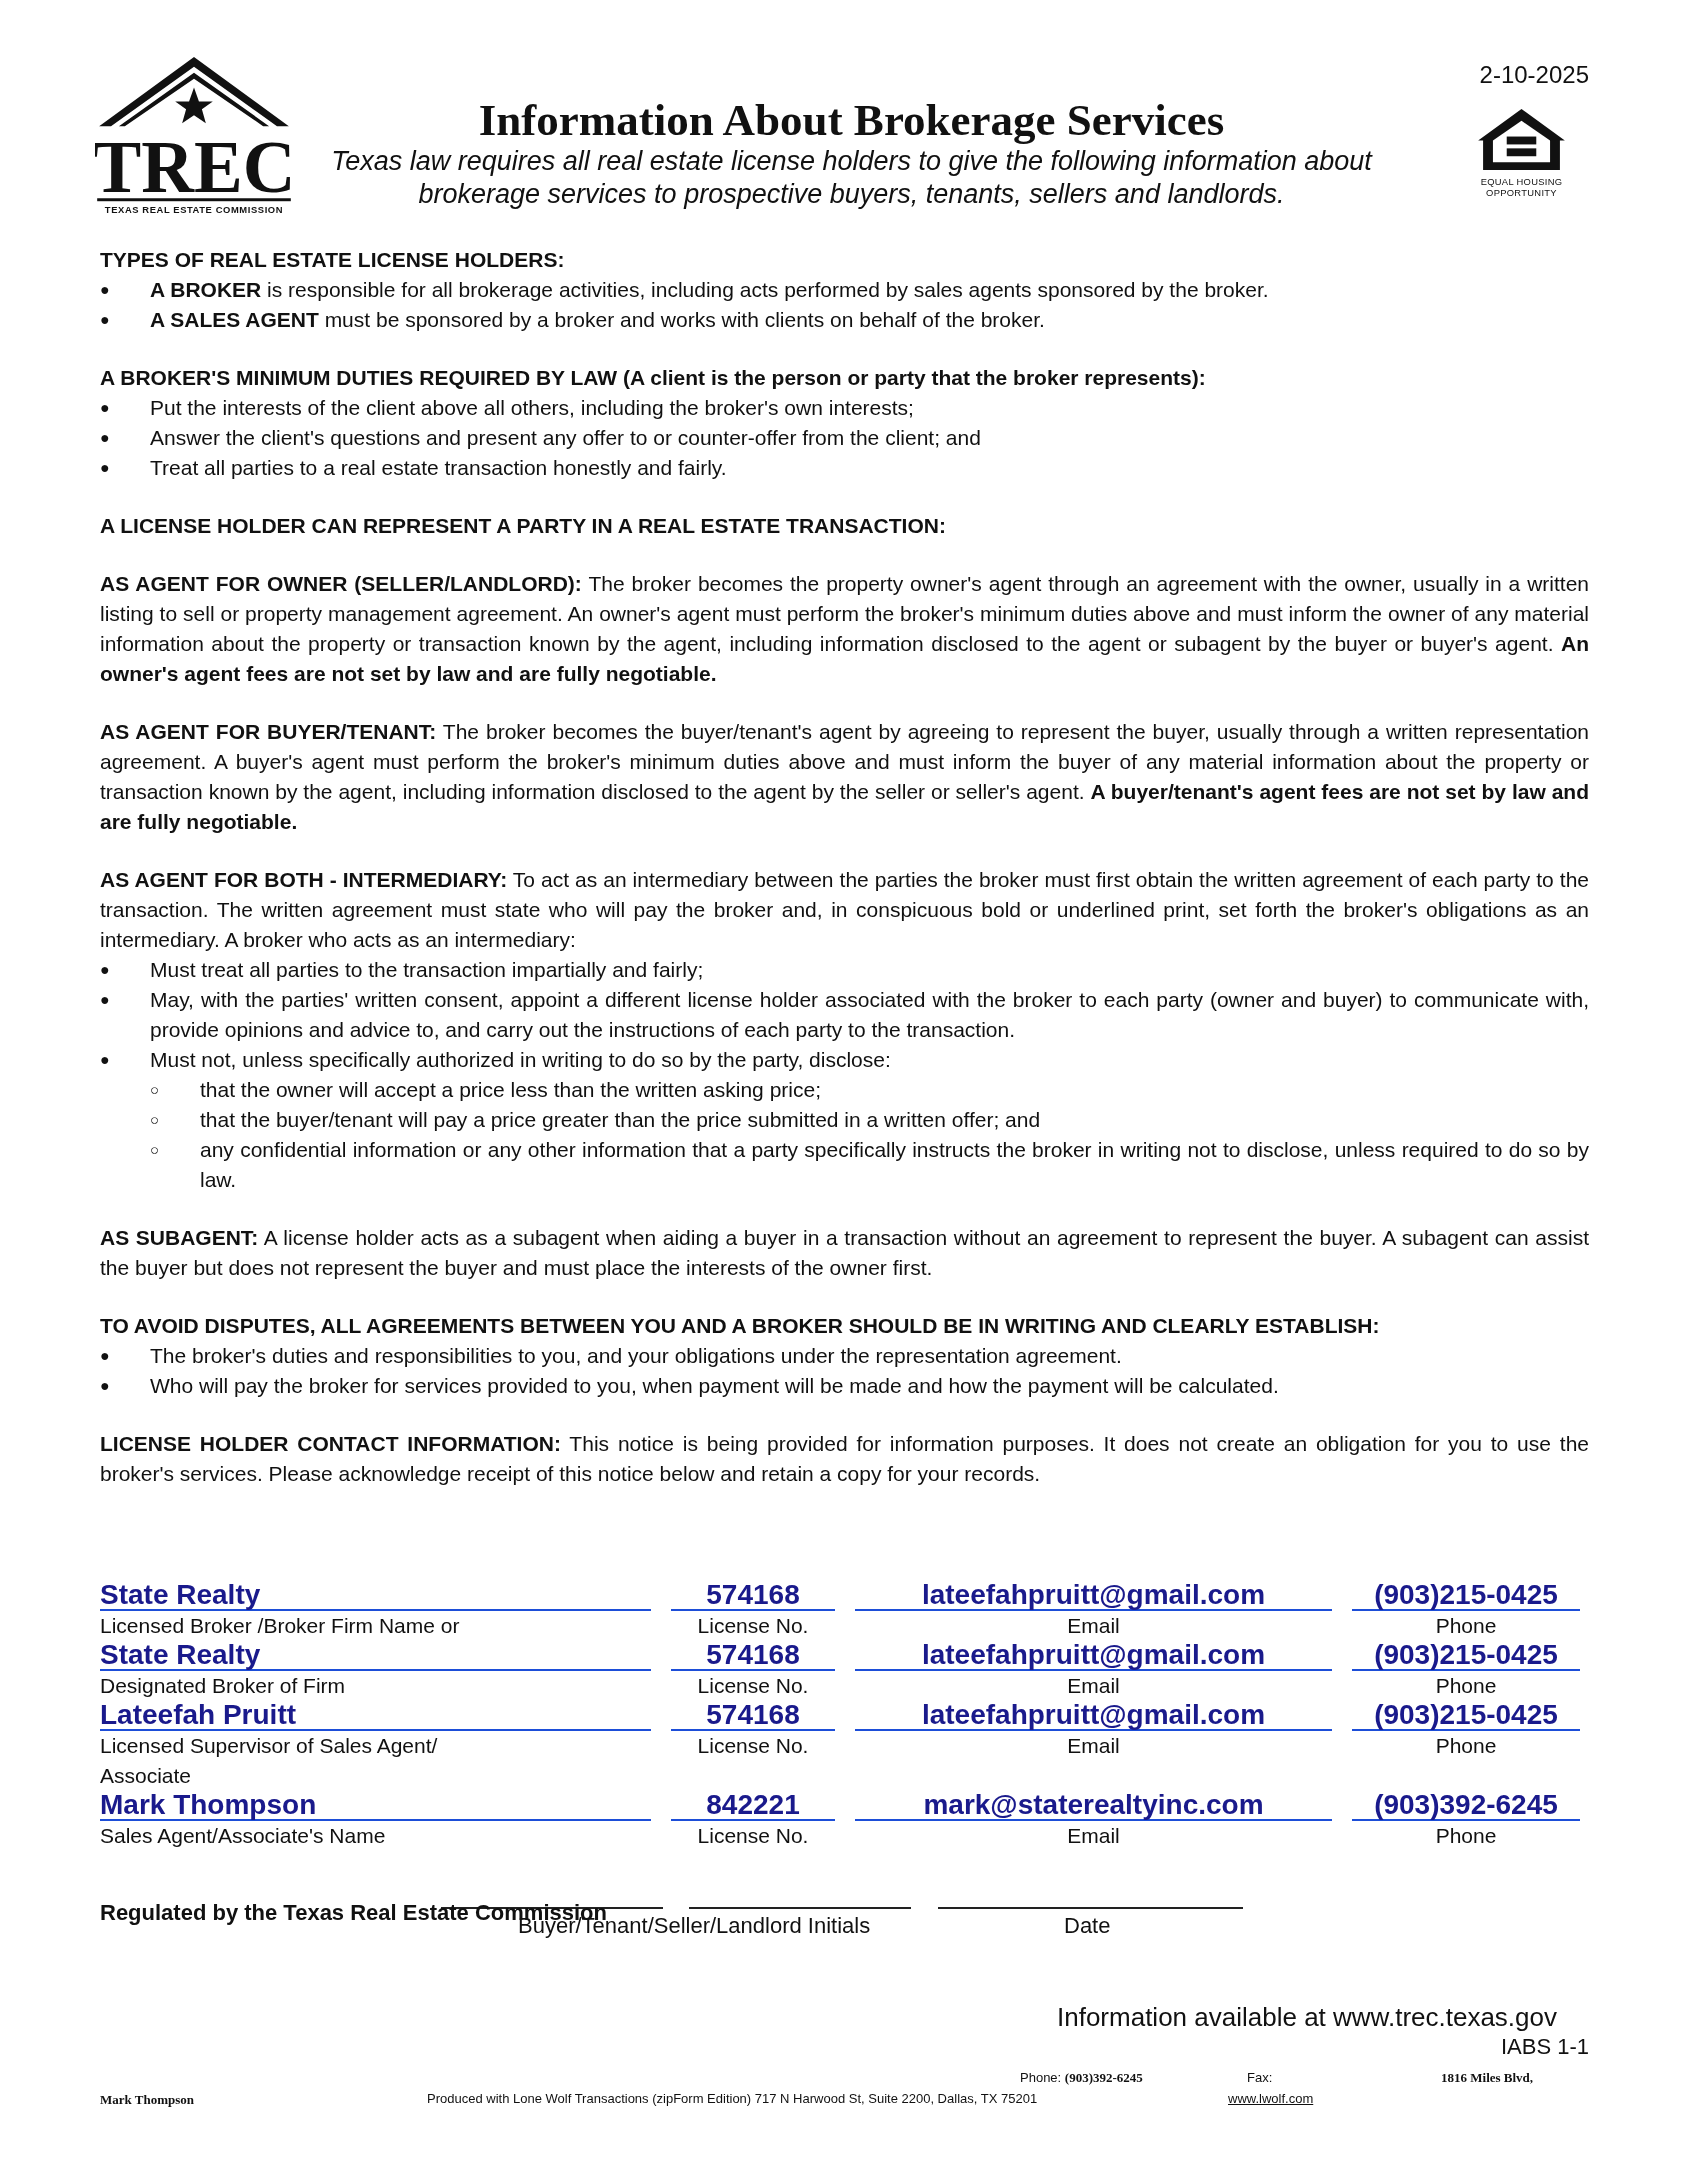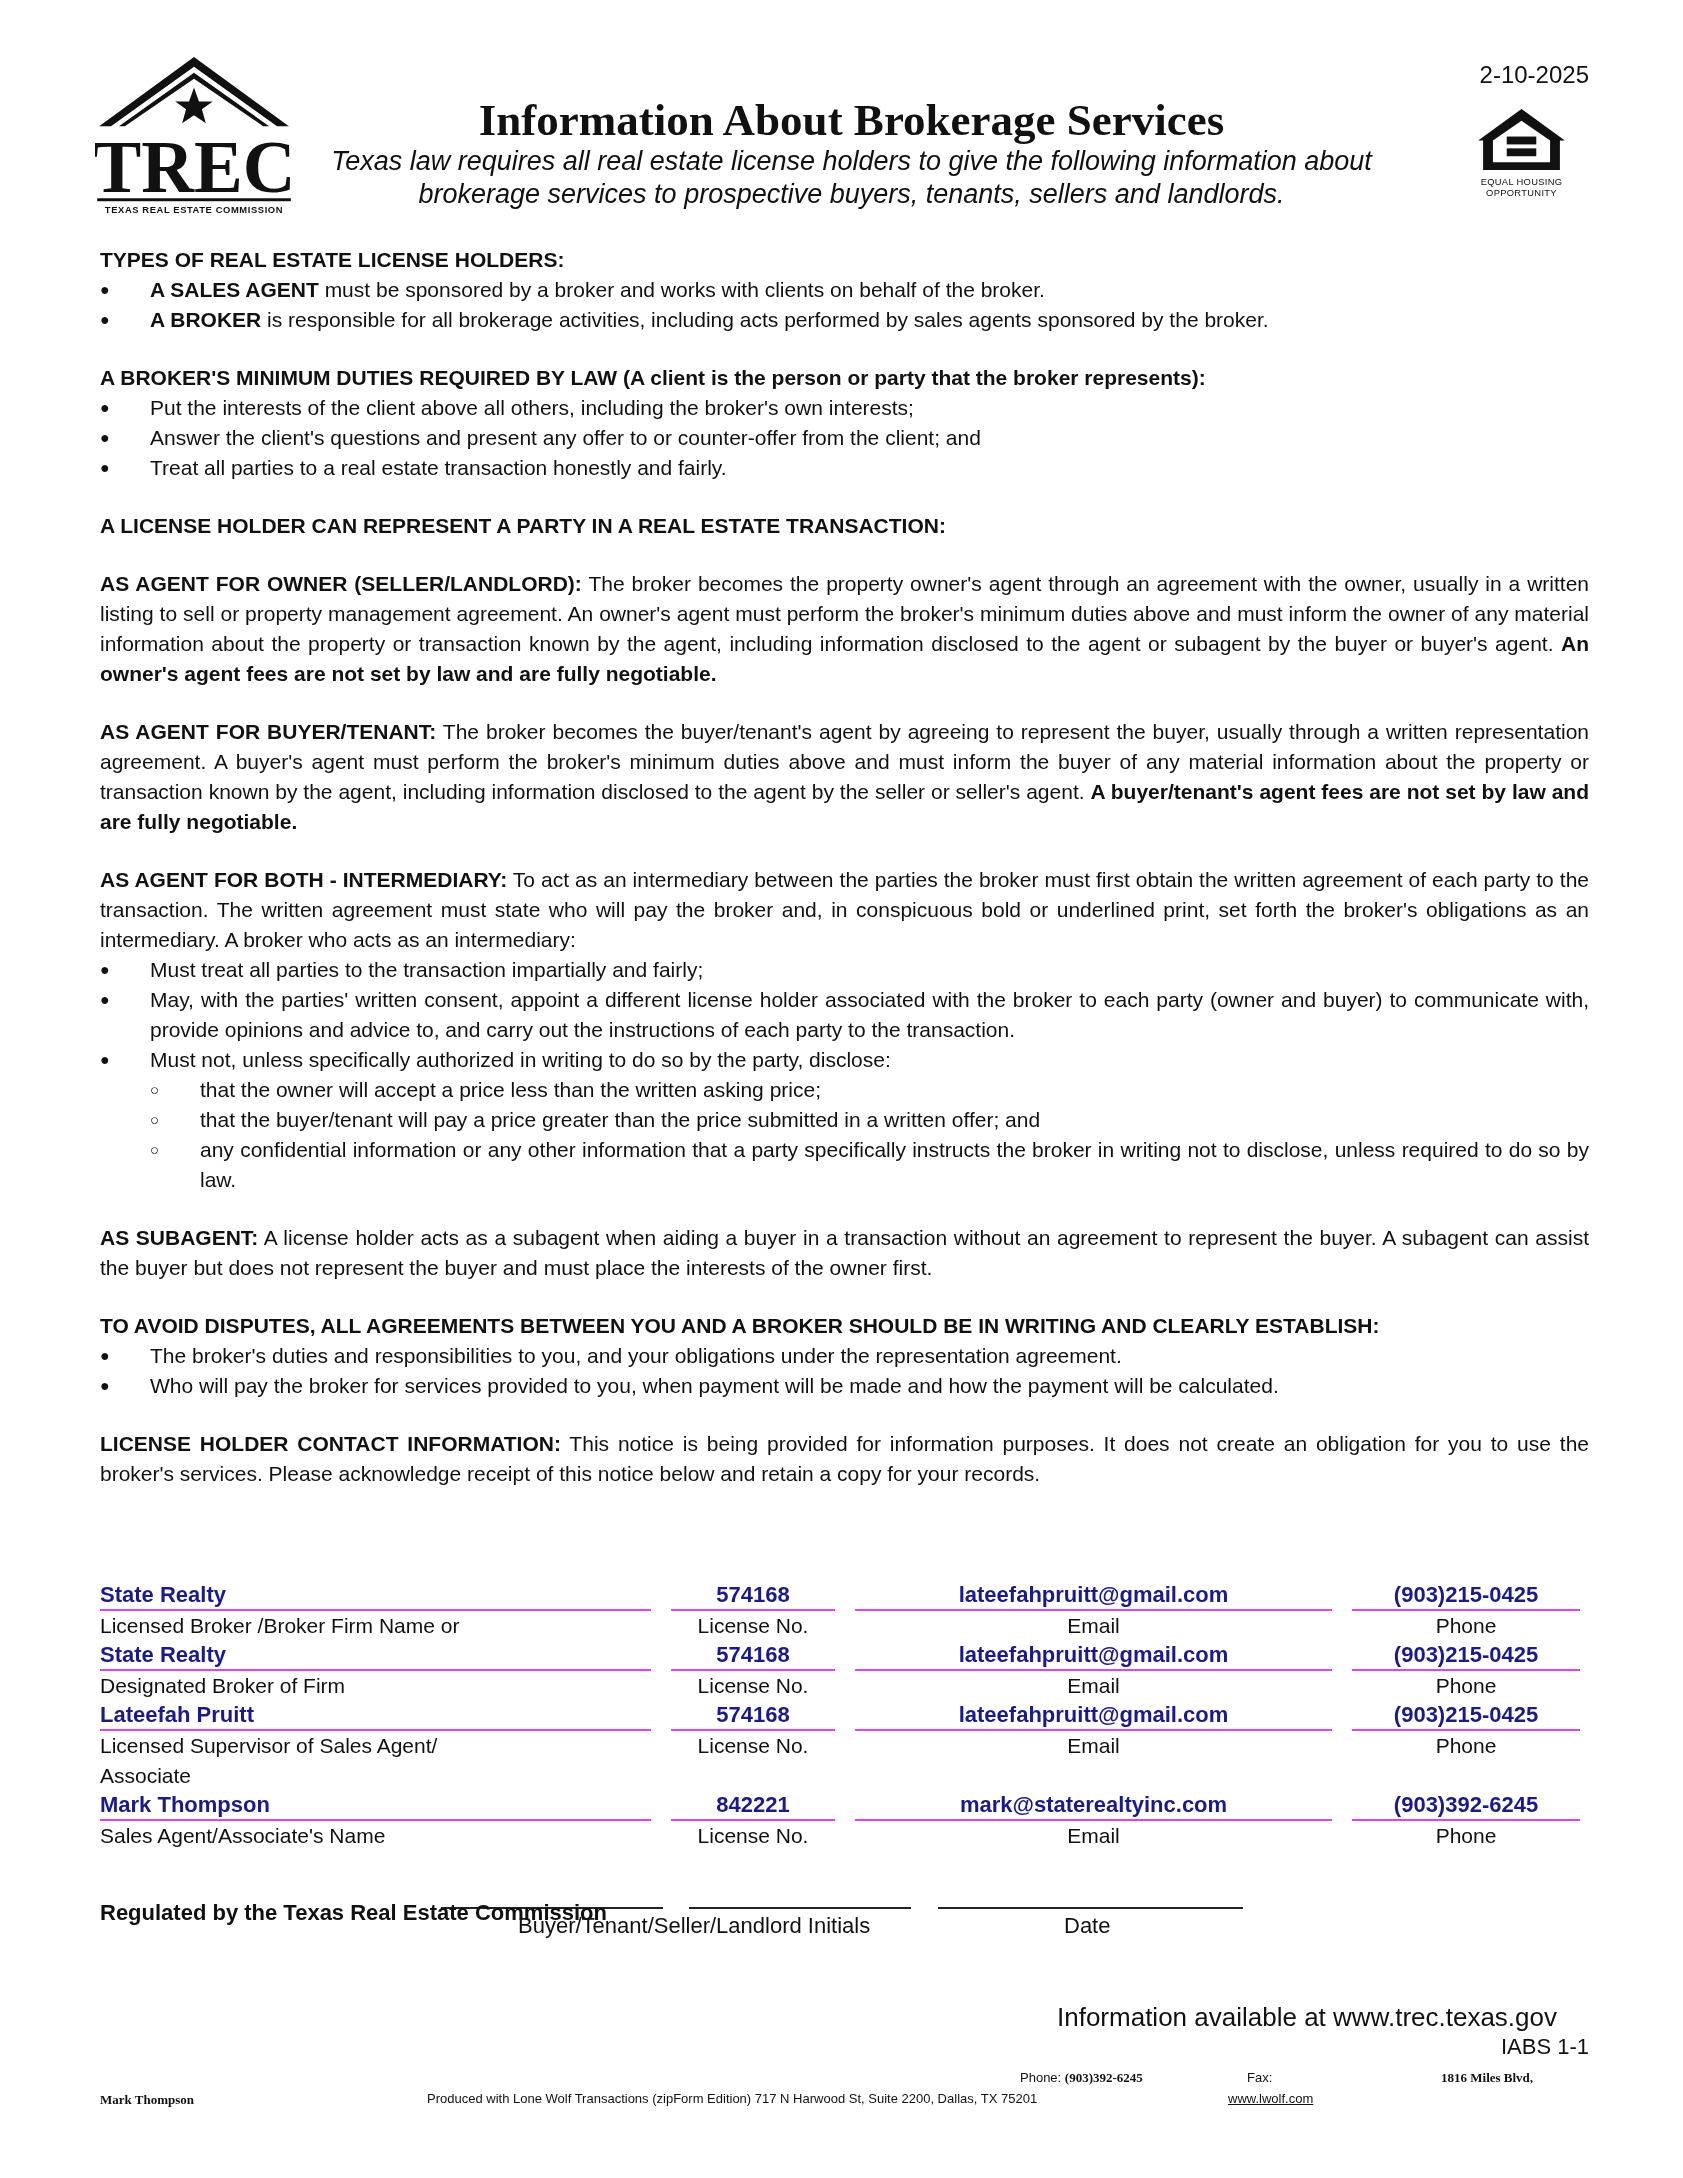--- a/index.html
+++ b/index.html
@@ -25,21 +25,21 @@
   ul.b { list-style: none; margin: 0; padding: 0; }
   ul.b > li { position: relative; padding-left: 50px; text-align: justify; }
   ul.b > li::before { content: "\25CF"; position: absolute; left: 0; top: 0; font-size: 16px; }
   ul.c { list-style: none; margin: 0; padding: 0; }
   ul.c > li { position: relative; padding-left: 50px; text-align: justify; }
   ul.c > li::before { content: "\25CB"; position: absolute; left: 0; top: 0; font-size: 15px; }
 
   
   .contacts { left: 100px; top: 1581px; width: 1489px; font-size: 21px; }
   .crow { display: flex; height: 30px; align-items: flex-end; }
-  .cval { color: #1a1a8c; font-weight: bold; font-size: 22px; border-bottom: 2px solid #d946ef;
+  .cval { color: #1a1a8c; font-weight: bold; font-size: 28px; border-bottom: 2px solid #1d4ed8;
           height: 28px; line-height: 28px; }
   .clab { height: 30px; line-height: 30px; }
   .c1 { width: 551px; margin-right: 20px; }
   .c2 { width: 164px; margin-right: 20px; text-align: center; }
   .c3 { width: 477px; margin-right: 20px; text-align: center; }
   .c4 { width: 228px; text-align: center; }
   .clab.c1 { text-align: left; }
   .cval.c1 { text-align: left; }
 
   .sig-lines { left: 441px; top: 1907px; }
@@ -81,22 +81,22 @@
     <rect x="32" y="30" width="30" height="8" fill="#111"></rect>
     <rect x="32" y="42" width="30" height="8" fill="#111"></rect>
   </svg>
   <div class="eho-text">EQUAL HOUSING</div>
   <div class="eho-text">OPPORTUNITY</div>
 </div>
 
 <div class="abs content">
   <p class="h">TYPES OF REAL ESTATE LICENSE HOLDERS:</p>
   <ul class="b">
+    <li><b>A BROKER</b><span> is responsible for all brokerage activities, including acts performed by sales agents sponsored by the broker.</span></li>
     <li><b>A SALES AGENT</b><span> must be sponsored by a broker and works with clients on behalf of the broker.</span></li>
-    <li><b>A BROKER</b><span> is responsible for all brokerage activities, including acts performed by sales agents sponsored by the broker.</span></li>
   </ul>
   <div class="gap"></div>
 
   <p class="h">A BROKER'S MINIMUM DUTIES REQUIRED BY LAW (A client is the person or party that the broker represents):</p>
   <ul class="b">
     <li>Put the interests of the client above all others, including the broker's own interests;</li>
     <li>Answer the client's questions and present any offer to or counter-offer from the client; and</li>
     <li>Treat all parties to a real estate transaction honestly and fairly.</li>
   </ul>
   <div class="gap"></div>

